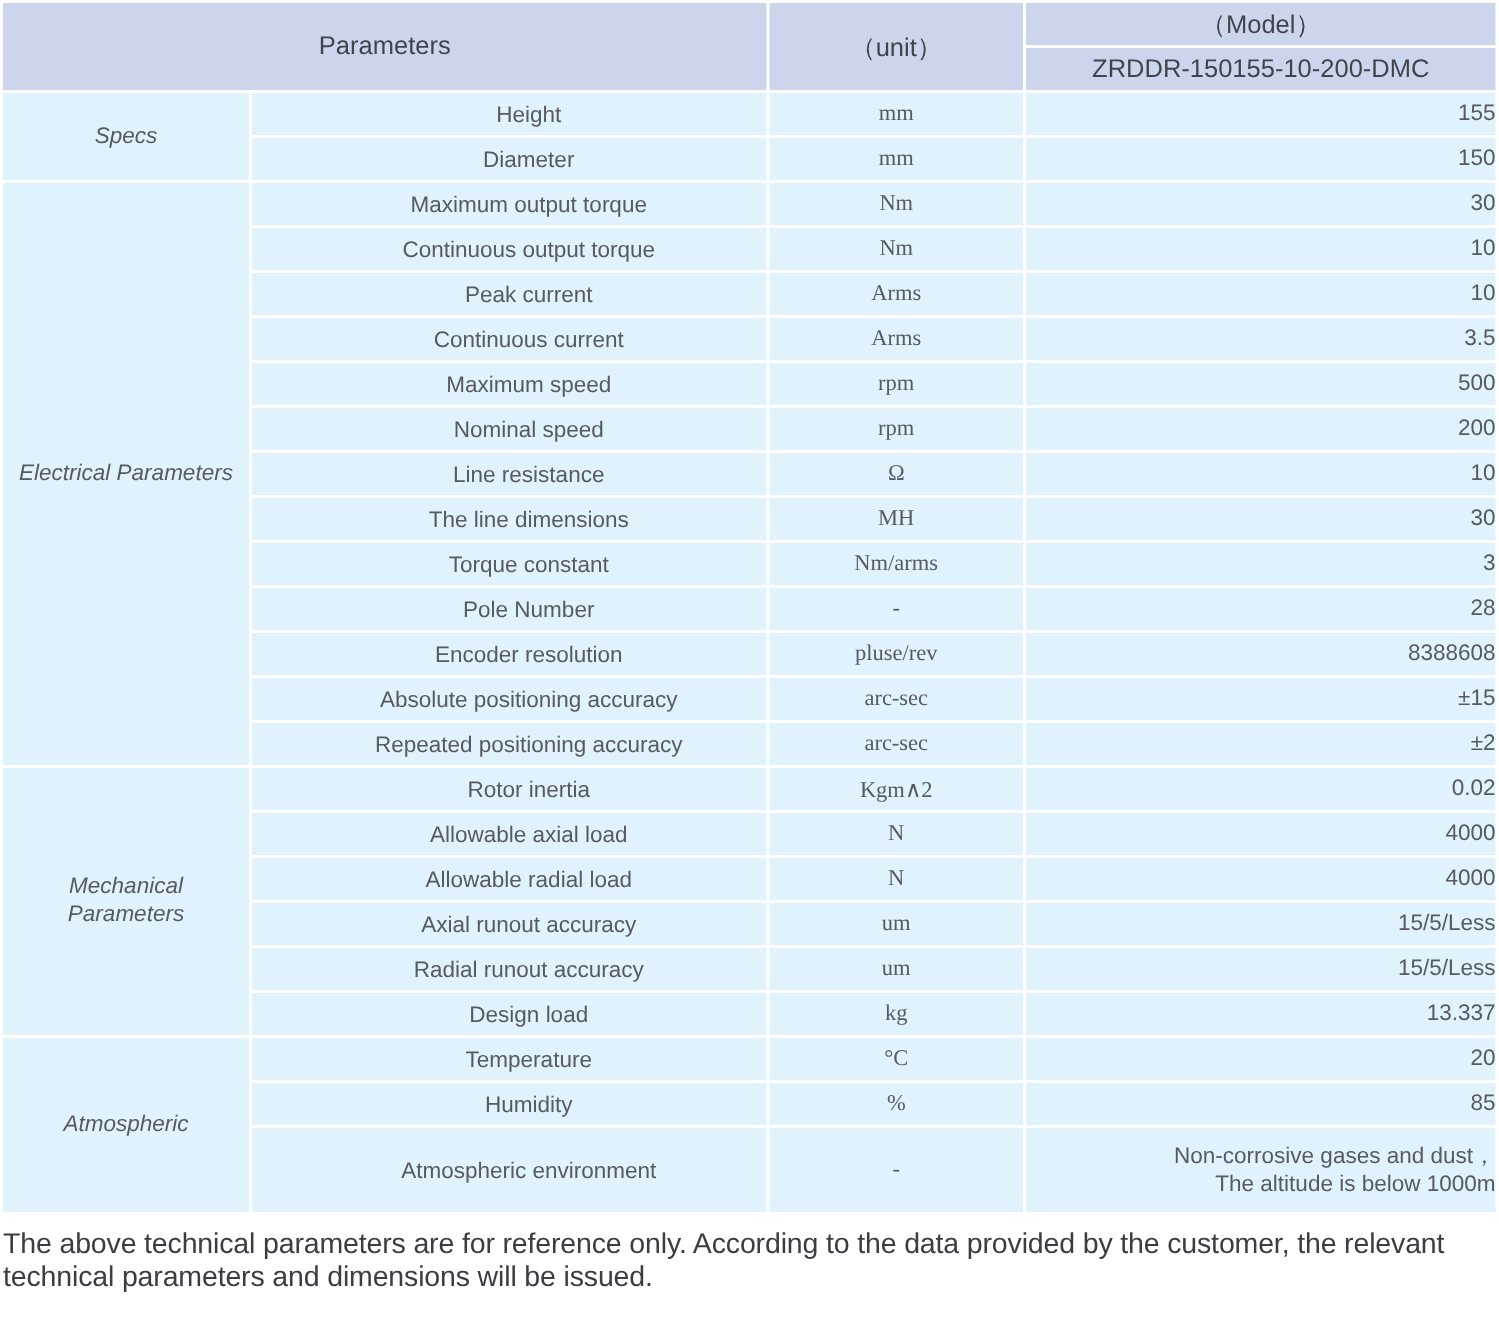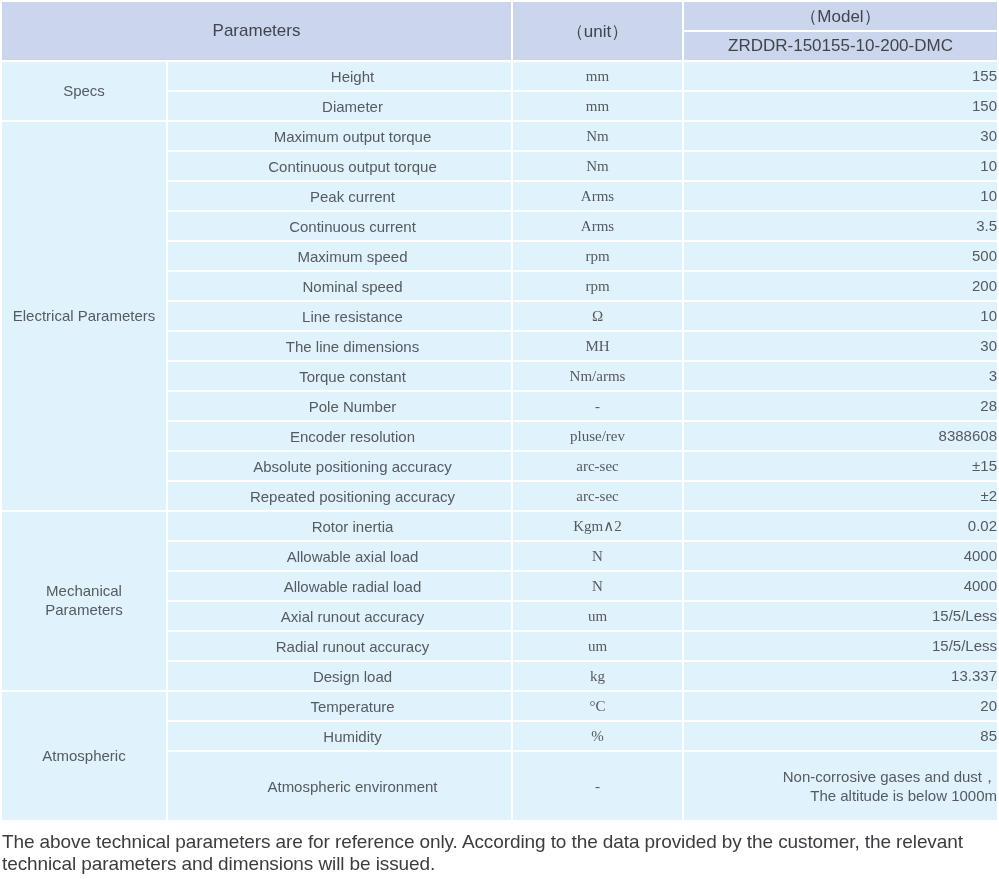--- a/index.html
+++ b/index.html
@@ -25,25 +25,26 @@
   }
   .spec-table thead th {
     background: #cbd6ec;
     color: #41444f;
     font-size: 17px;
     text-align: center;
   }
   .spec-table thead tr { height: 28px; }
   th.model-number { font-size: 14.5px; }
   tbody tr { height: 28px; }
-  tbody tr.tall-row { height: 68px; }
+  tbody tr.tall-row { height: 56px; }
   td.group-cell {
     text-align: center;
     padding: 0 8px;
     line-height: 1.25;
+    font-style: italic;
   }
   td.param-cell {
     text-align: center;
     padding-left: 26px;
   }
   td.unit-cell { text-align: center; font-family: Liberation Serif, serif; }
   td.value-cell {
     text-align: right;
     white-space: pre-line;
     line-height: 1.3;

